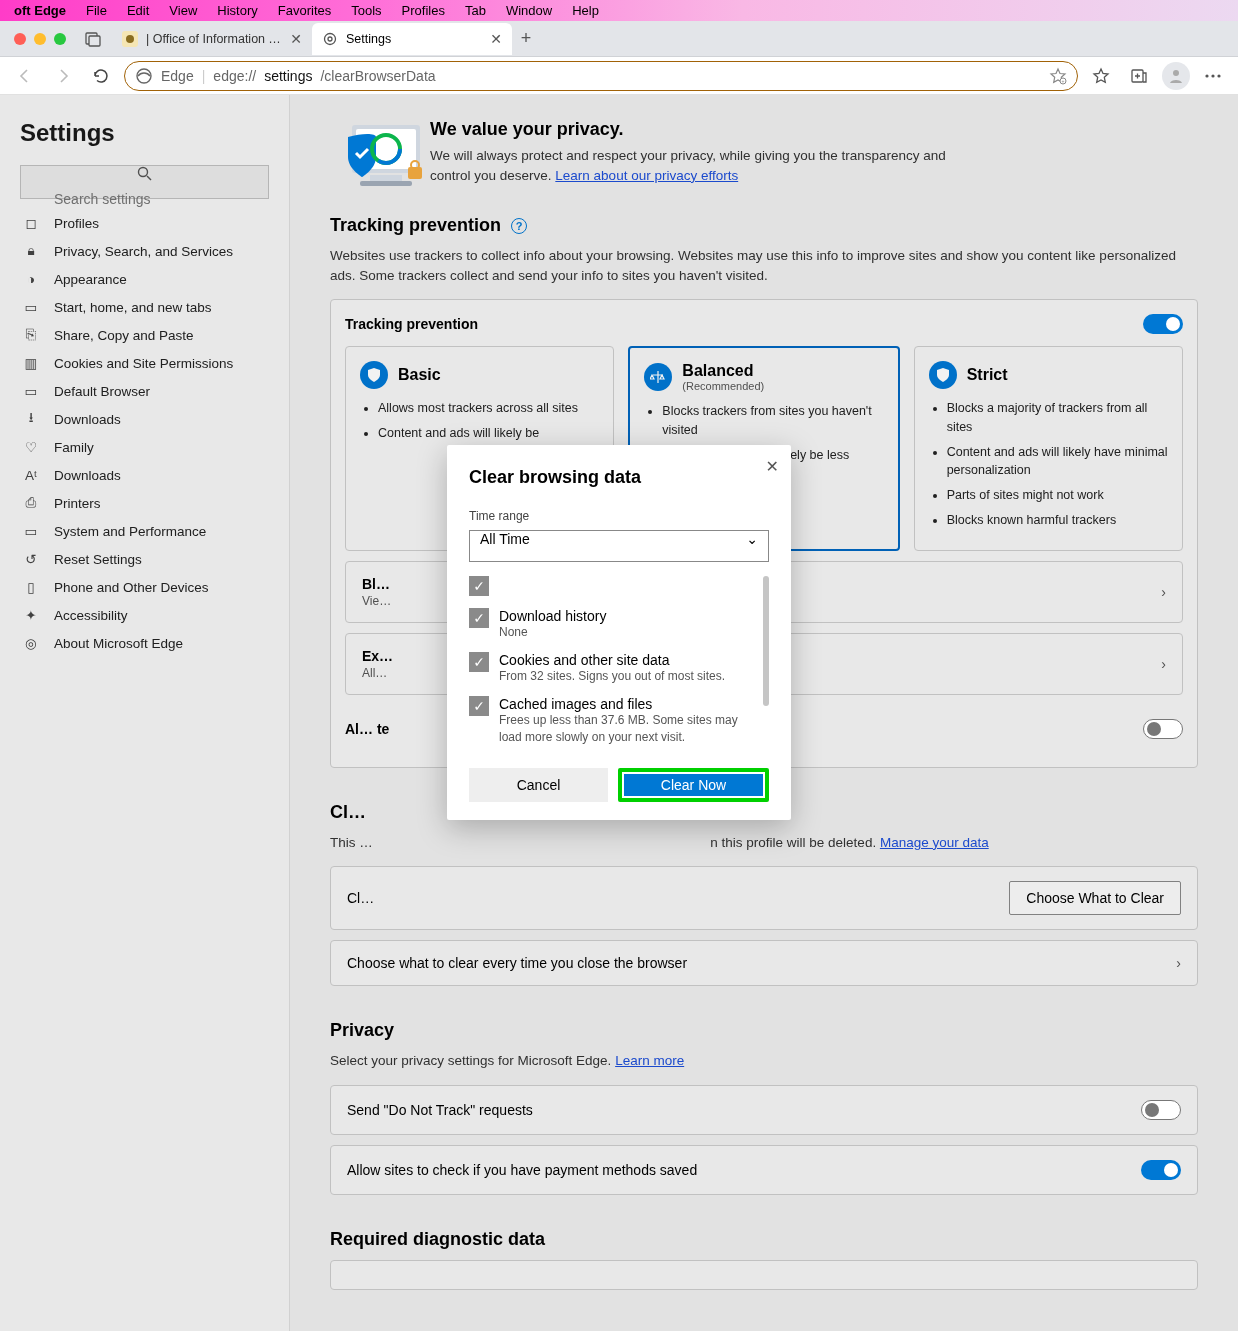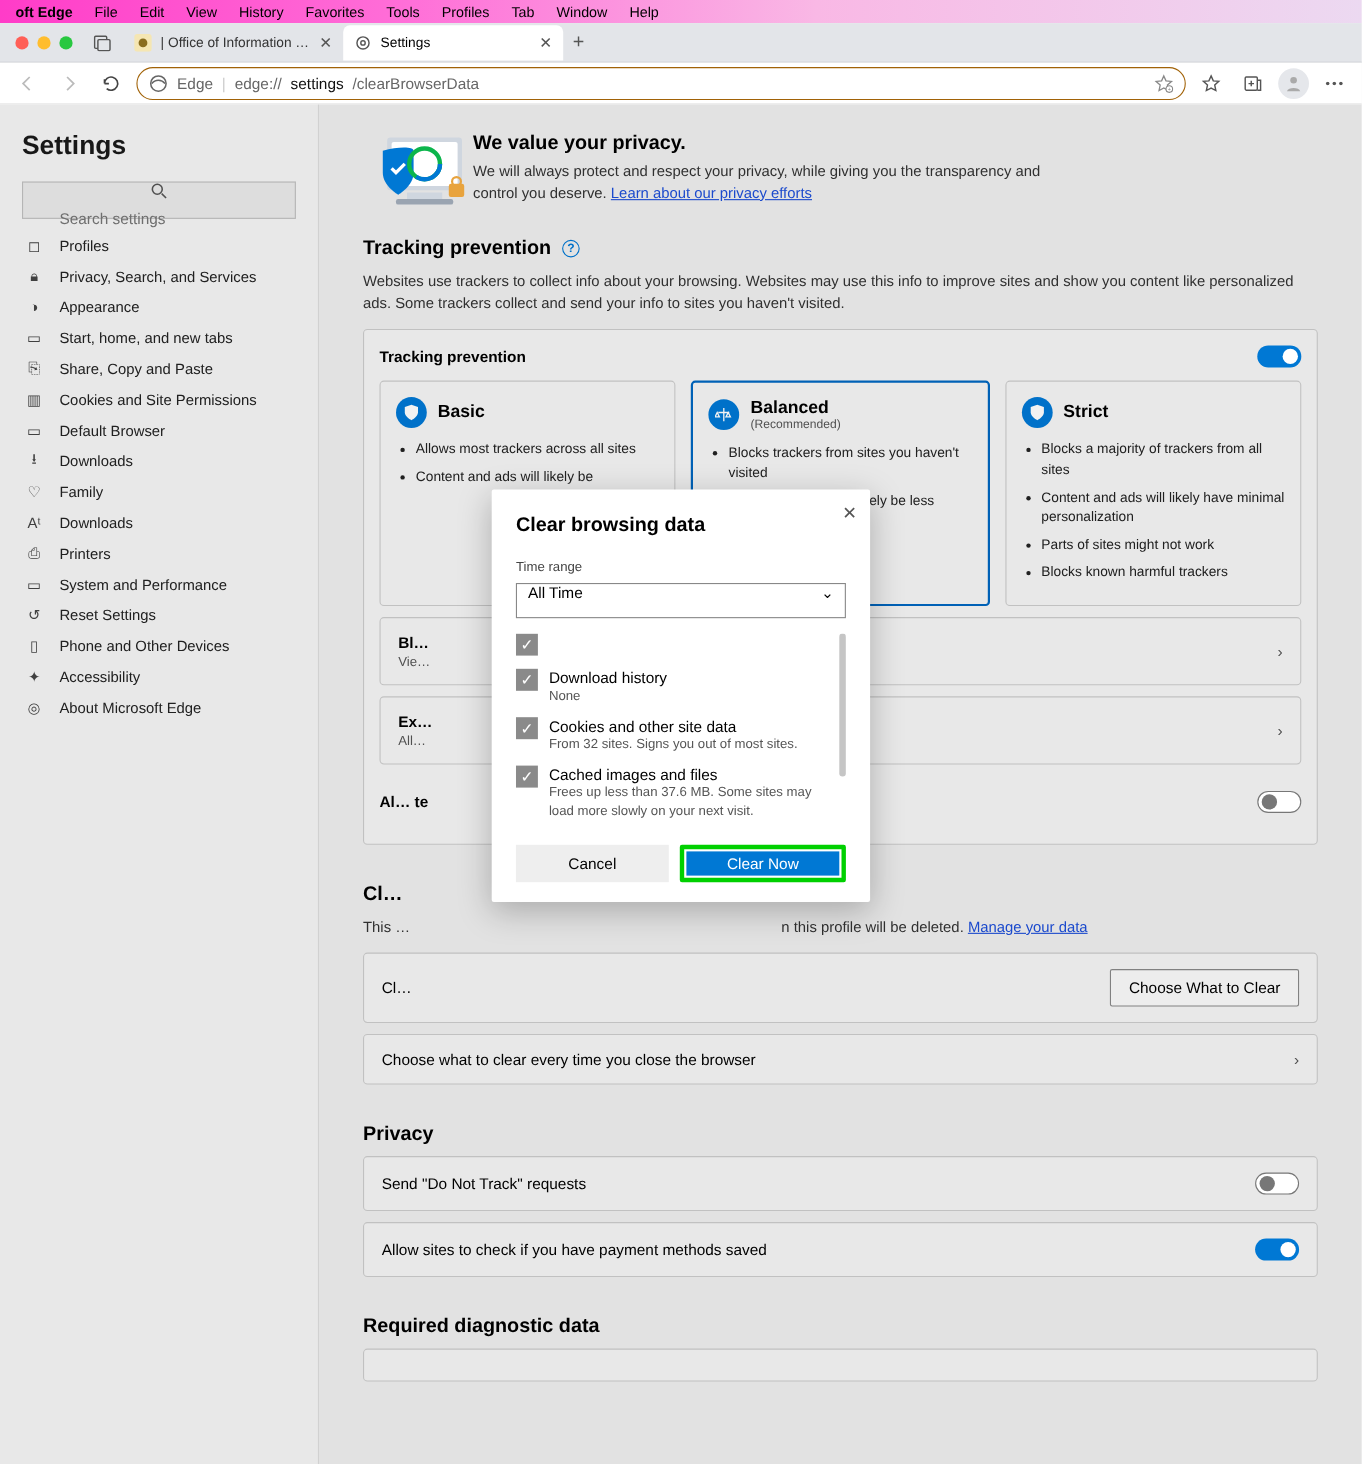--- a/index.html
+++ b/index.html
@@ -421,20 +421,21 @@
     <div class="row">
       <div style="font-weight:500">Cl…</div>
       <button class="btn-outline">Choose What to Clear</button>
     </div>
     <div class="row">
       <div style="font-weight:500">Choose what to clear every time you close the browser</div>
       <span class="chev">›</span>
     </div>
 
     <h3 class="sect" style="margin-top:34px;">Privacy</h3>
+    <p class="desc"><span>Select your privacy settings for Microsoft Edge. </span><a class="lnk">Learn more</a></p>
     <div class="row">
       <div style="font-weight:500">Send "Do Not Track" requests</div>
       <div class="toggle off"></div>
     </div>
     <div class="row">
       <div style="font-weight:500">Allow sites to check if you have payment methods saved</div>
       <div class="toggle"></div>
     </div>
 
     <h3 class="sect" style="margin-top:34px;">Required diagnostic data</h3>

